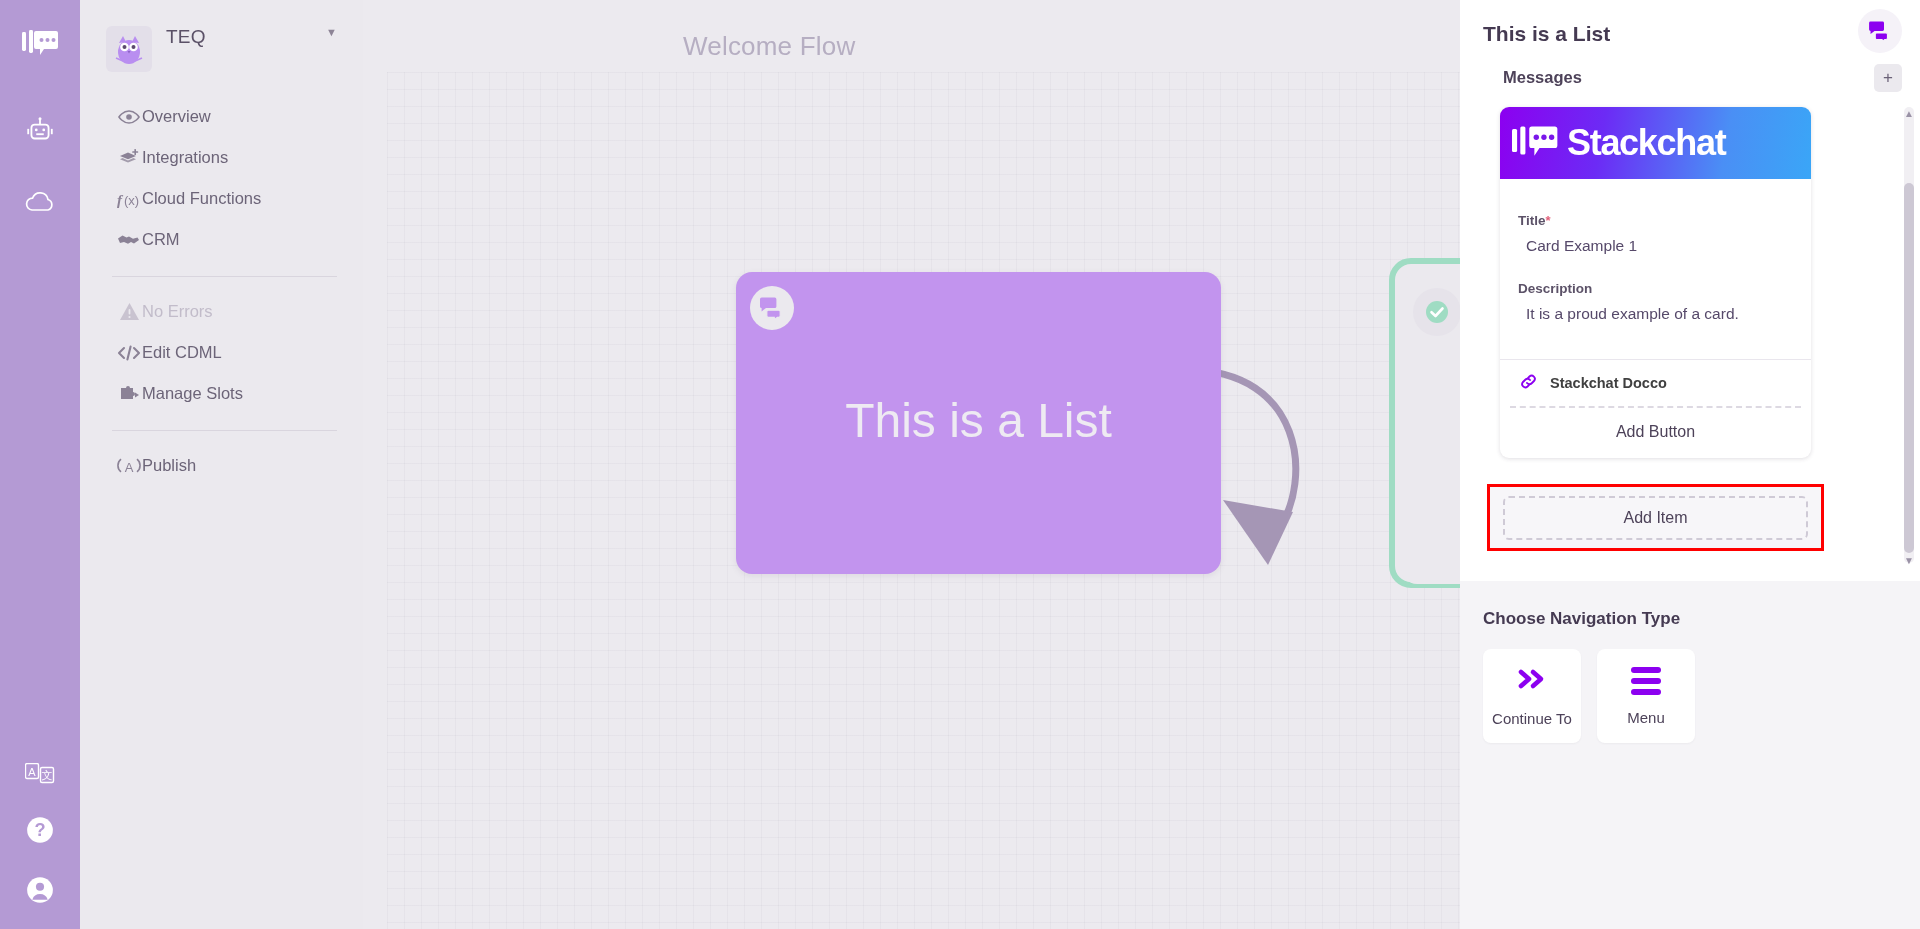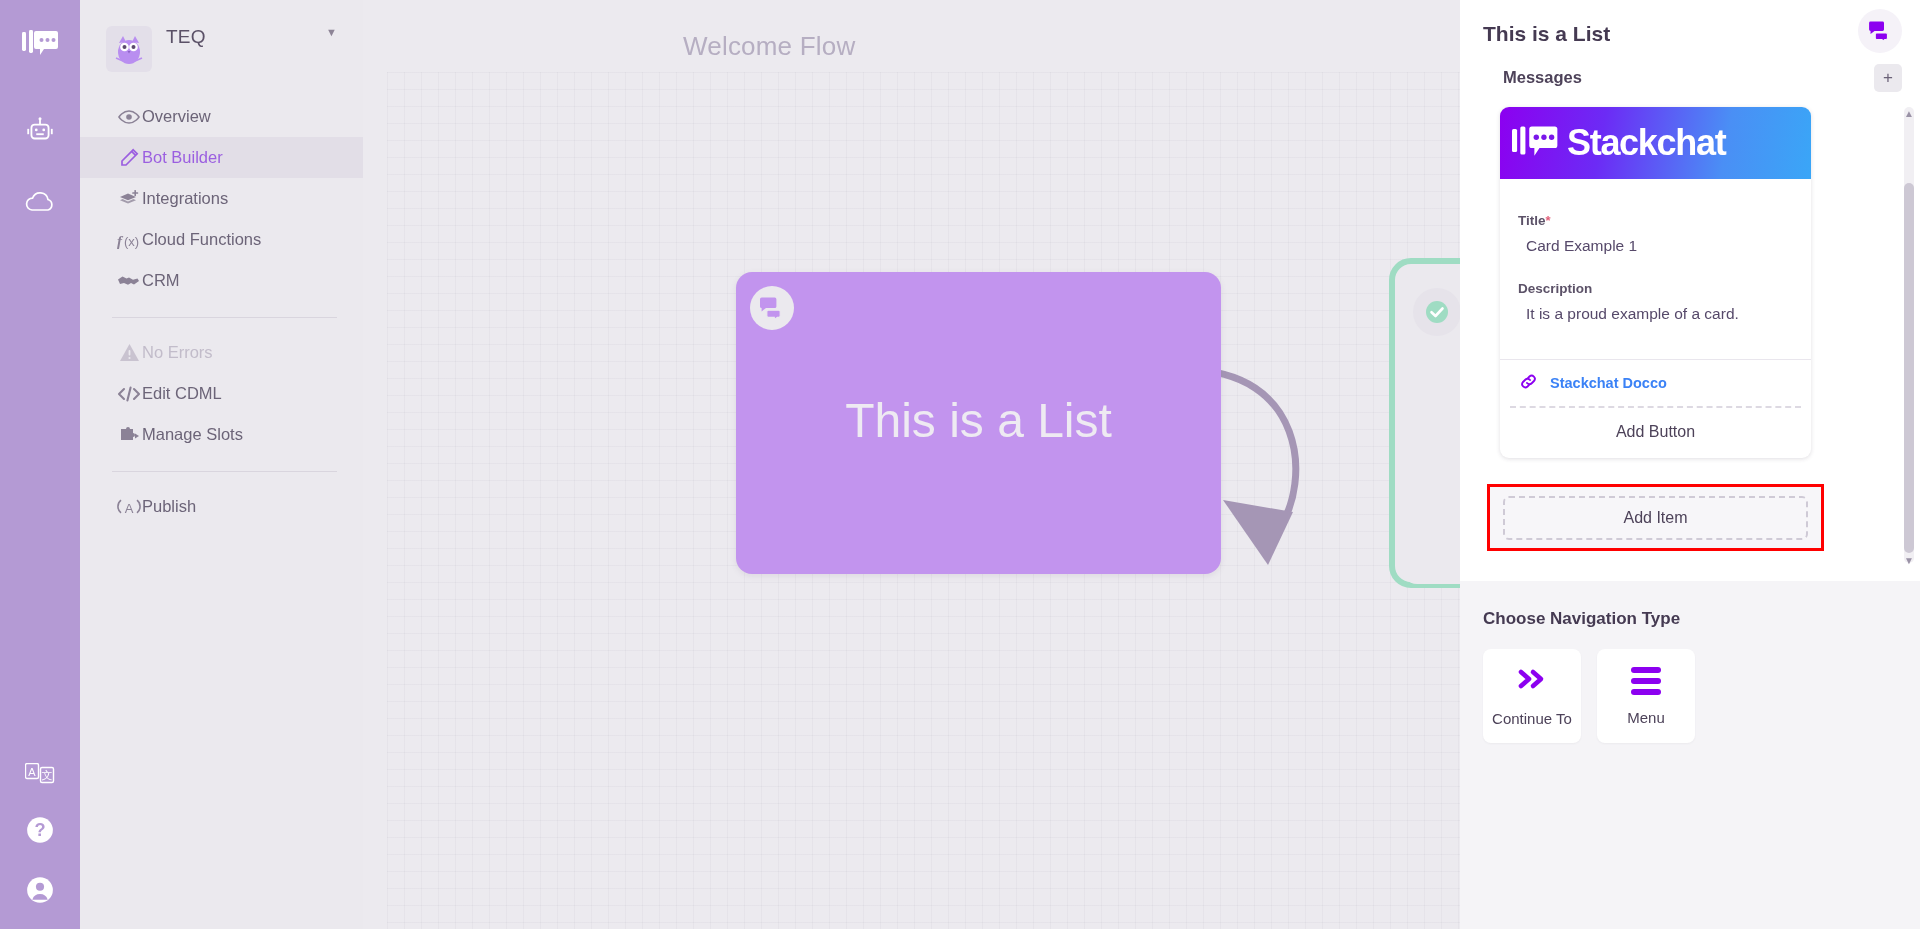--- a/index.html
+++ b/index.html
@@ -169,21 +169,21 @@
   .banner-text { color:#fff; font-size: 36px; font-weight: 700; letter-spacing: -1.3px; }
   .card-body { padding: 12px 18px 14px 18px; }
   .fld-label { font-size: 13.5px; color: #5c5268; font-weight: 600; margin-top: 22px; }
   .req { color: #e2607a; font-size: 13px; }
   .fld-value { font-size: 15.5px; color: #56496a; padding: 9px 0 4px 8px; cursor: text; }
   .fld-value.desc { padding-bottom: 22px; }
   .card-divider { height:1px; background:#e9e6ed; }
   .card-link {
     display:flex; align-items:center; gap: 13px;
     padding: 13px 0 13px 20px;
-    font-size: 14.5px; font-weight: 700; color: #3b82f6; cursor:pointer;
+    font-size: 14.5px; font-weight: 700; color: #404040; cursor:pointer;
   }
   .dashed-sep { border-top: 2px dashed #ddd9e2; margin: 0 10px; }
   .add-button {
     text-align:center; font-size: 16px; color: #4d4259;
     padding: 15px 0 17px 0; cursor:pointer;
   }
   .add-item-wrap {
     position: absolute; left: 27px; top: 385px;
     width: 337px; height: 67px;
     border: 3px solid #ff0000;
@@ -291,29 +291,20 @@
       <div class="nav-item">
         <span class="ni-ico">
           <svg width="22" height="16" viewBox="0 0 22 16" fill="none" stroke="currentColor" stroke-width="1.6">
             <path d="M1 8s3.6-6 10-6 10 6 10 6-3.6 6-10 6S1 8 1 8z"></path>
               <circle cx="11" cy="8" r="2.8" fill="currentColor" stroke="none"></circle>
           </svg>
         </span>
         <span class="ni-label">Overview</span>
       </div>
 
-      <div class="nav-item active">
-        <span class="ni-ico">
-          <svg width="19" height="19" viewBox="0 0 19 19" fill="none" stroke="currentColor" stroke-width="1.7">
-            <path d="M13.2 1.8l4 4L6 17H2v-4z"></path>
-              <path d="M11.6 3.4l4 4"></path>
-          </svg>
-        </span>
-        <span class="ni-label">Bot Builder</span>
-      </div>
 
       <div class="nav-item">
         <span class="ni-ico">
           <svg width="23" height="20" viewBox="0 0 23 20" fill="currentColor">
             <path d="M10 11.3 2 8l8-3.4L18 8z"></path>
               <path d="M2 11.2 10 14.6 18 11.2l-2.6-1.1L10 12.6 4.6 10.1z" opacity=".75"></path>
             <rect x="16.4" y="1" width="1.6" height="6" rx=".6"></rect>
               <rect x="14.2" y="3.2" width="6" height="1.6" rx=".6"></rect>
           </svg>
         </span>

